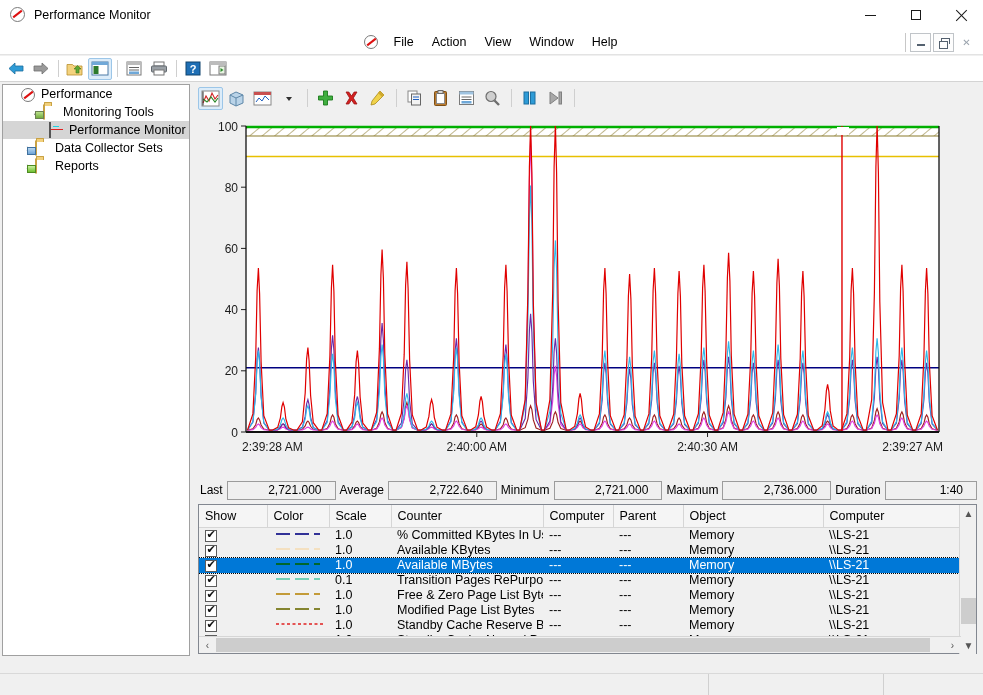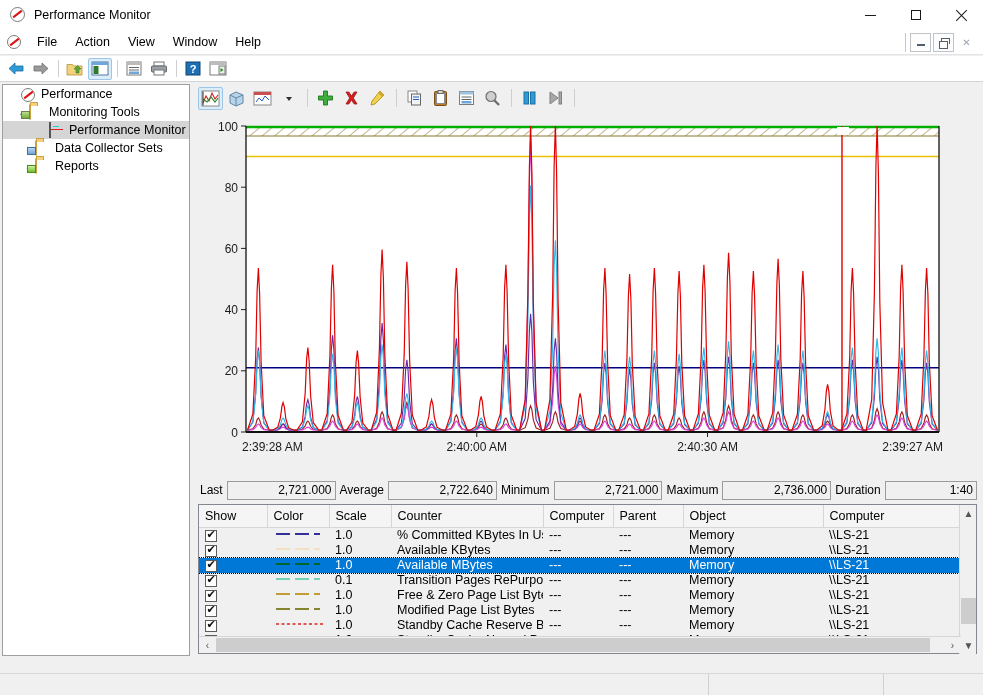--- a/index.html
+++ b/index.html
@@ -43,20 +43,21 @@
     content: ""; position: absolute; left: -1px; top: 5.5px; width: 15px; height: 1.1px; background: #1a1a1a;
   }
   .glyph-x::before { transform: rotate(45deg); }
   .glyph-x::after { transform: rotate(-45deg); }
 
   
   .menubar {
     position: absolute; left: 0; top: 30px; width: 983px; height: 25px;
     background: #ffffff; display: flex; align-items: center;
     border-bottom: 1px solid #e3e3e3;
+    justify-content: center;
   }
   .menubar .mb-icon { margin-left: 7px; margin-right: 7px; }
   .menu-item {
     padding: 3px 9px; font-size: 12.5px; color: #000; cursor: default;
   }
   .mdi-controls {
     position: absolute; right: 4px; top: 3px; display: flex; align-items: center;
     border-left: 1px solid #c7c7c7; padding-left: 4px; height: 19px;
   }
   .mdi-btn {
@@ -149,21 +150,21 @@
   
   .statsbar {
     position: absolute; left: 4px; top: 394px; width: 779px; height: 24px;
     display: flex; align-items: center; font-size: 12px;
   }
   .stat-label { margin-right: 4px; margin-left: 4px; white-space: nowrap; }
   .stat-label:first-child { margin-left: 2px; }
   .stat-field {
     border: 1px solid #9c9c9c; background: #f0f0f0; height: 19px;
     display: flex; align-items: center; justify-content: flex-end;
-    padding-right: 3px; font-size: 12px;
+    padding-right: 13px; font-size: 12px;
   }
 
   
   .listwrap {
     position: absolute; left: 4px; top: 420px; width: 779px; height: 150px;
     background: #f0f0f0; border: 1px solid #828790;
   }
   table.counters { border-collapse: collapse; width: 100%; table-layout: fixed; }
   table.counters th {
     background: #f5f5f5; border-right: 1px solid #d6d6d6; border-bottom: 1px solid #d6d6d6;
@@ -307,21 +308,21 @@
 
   <div class="treepane">
     <div id="tree-rows">
         <div class="tree-row" style="padding-left: 4px;">
           <span class="tw"></span>
           <span class="tree-ico">
             <span class="perfmon-glyph" style="width:14px;height:14px;display:block;margin-top:1px;"></span>
           </span>
           <span>Performance</span>
         </div>
-        <div class="tree-row" style="padding-left: 12px;">
+        <div class="tree-row" style="padding-left: 26px;">
           <span class="tw">⌄</span>
           <span class="tree-ico"><span class="folder"><span class="inner green"></span></span></span>
           <span>Monitoring Tools</span>
         </div>
         <div class="tree-row selected" style="padding-left: 32px;">
           <span class="tw"></span>
           <span class="tree-ico"><span class="perfmon-ico"></span></span>
           <span>Performance Monitor</span>
         </div>
         <div class="tree-row" style="padding-left: 18px;">

